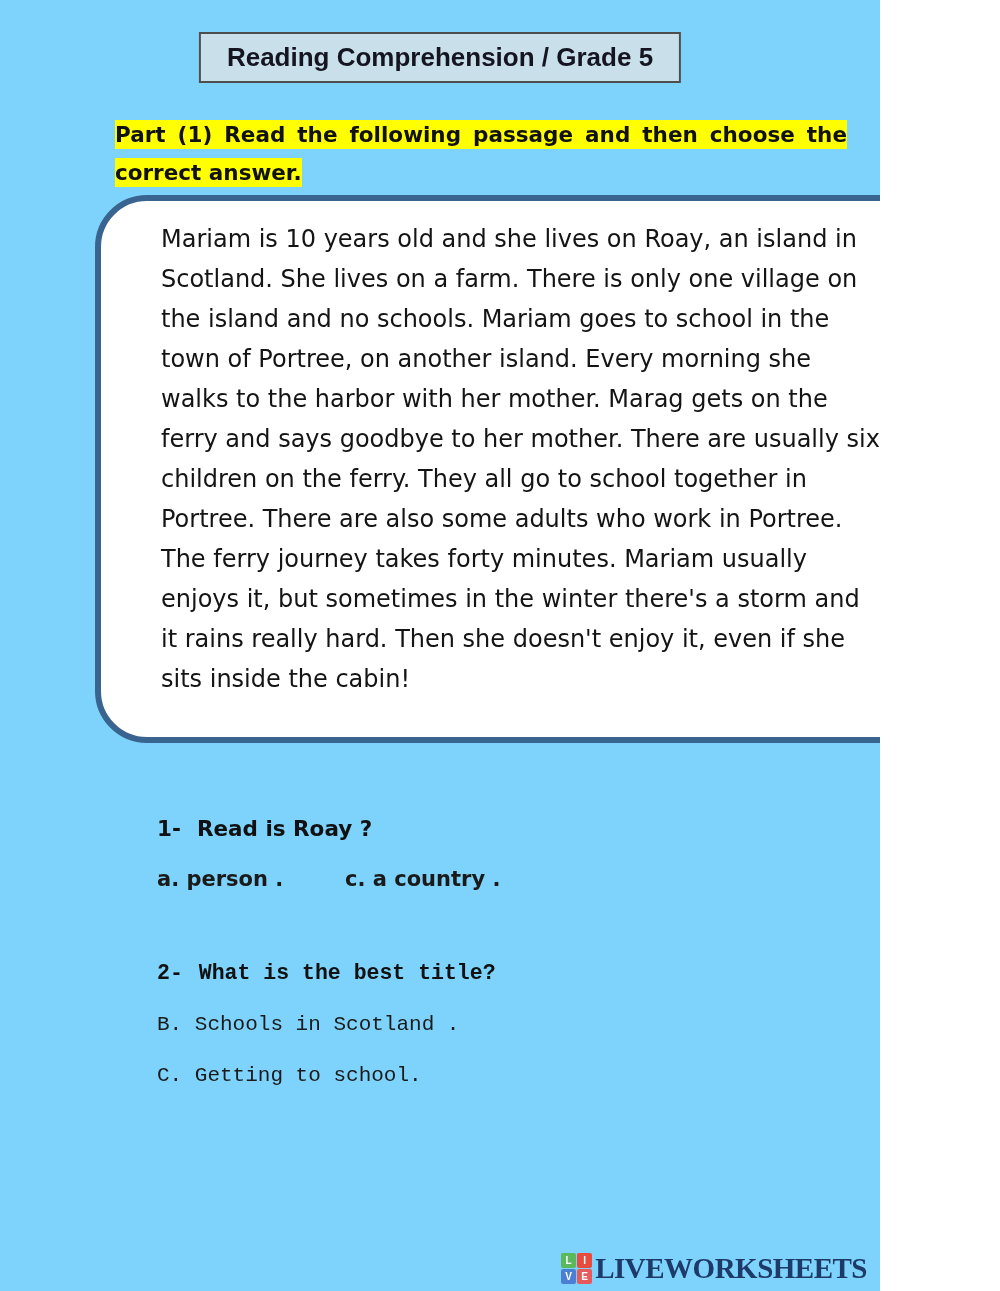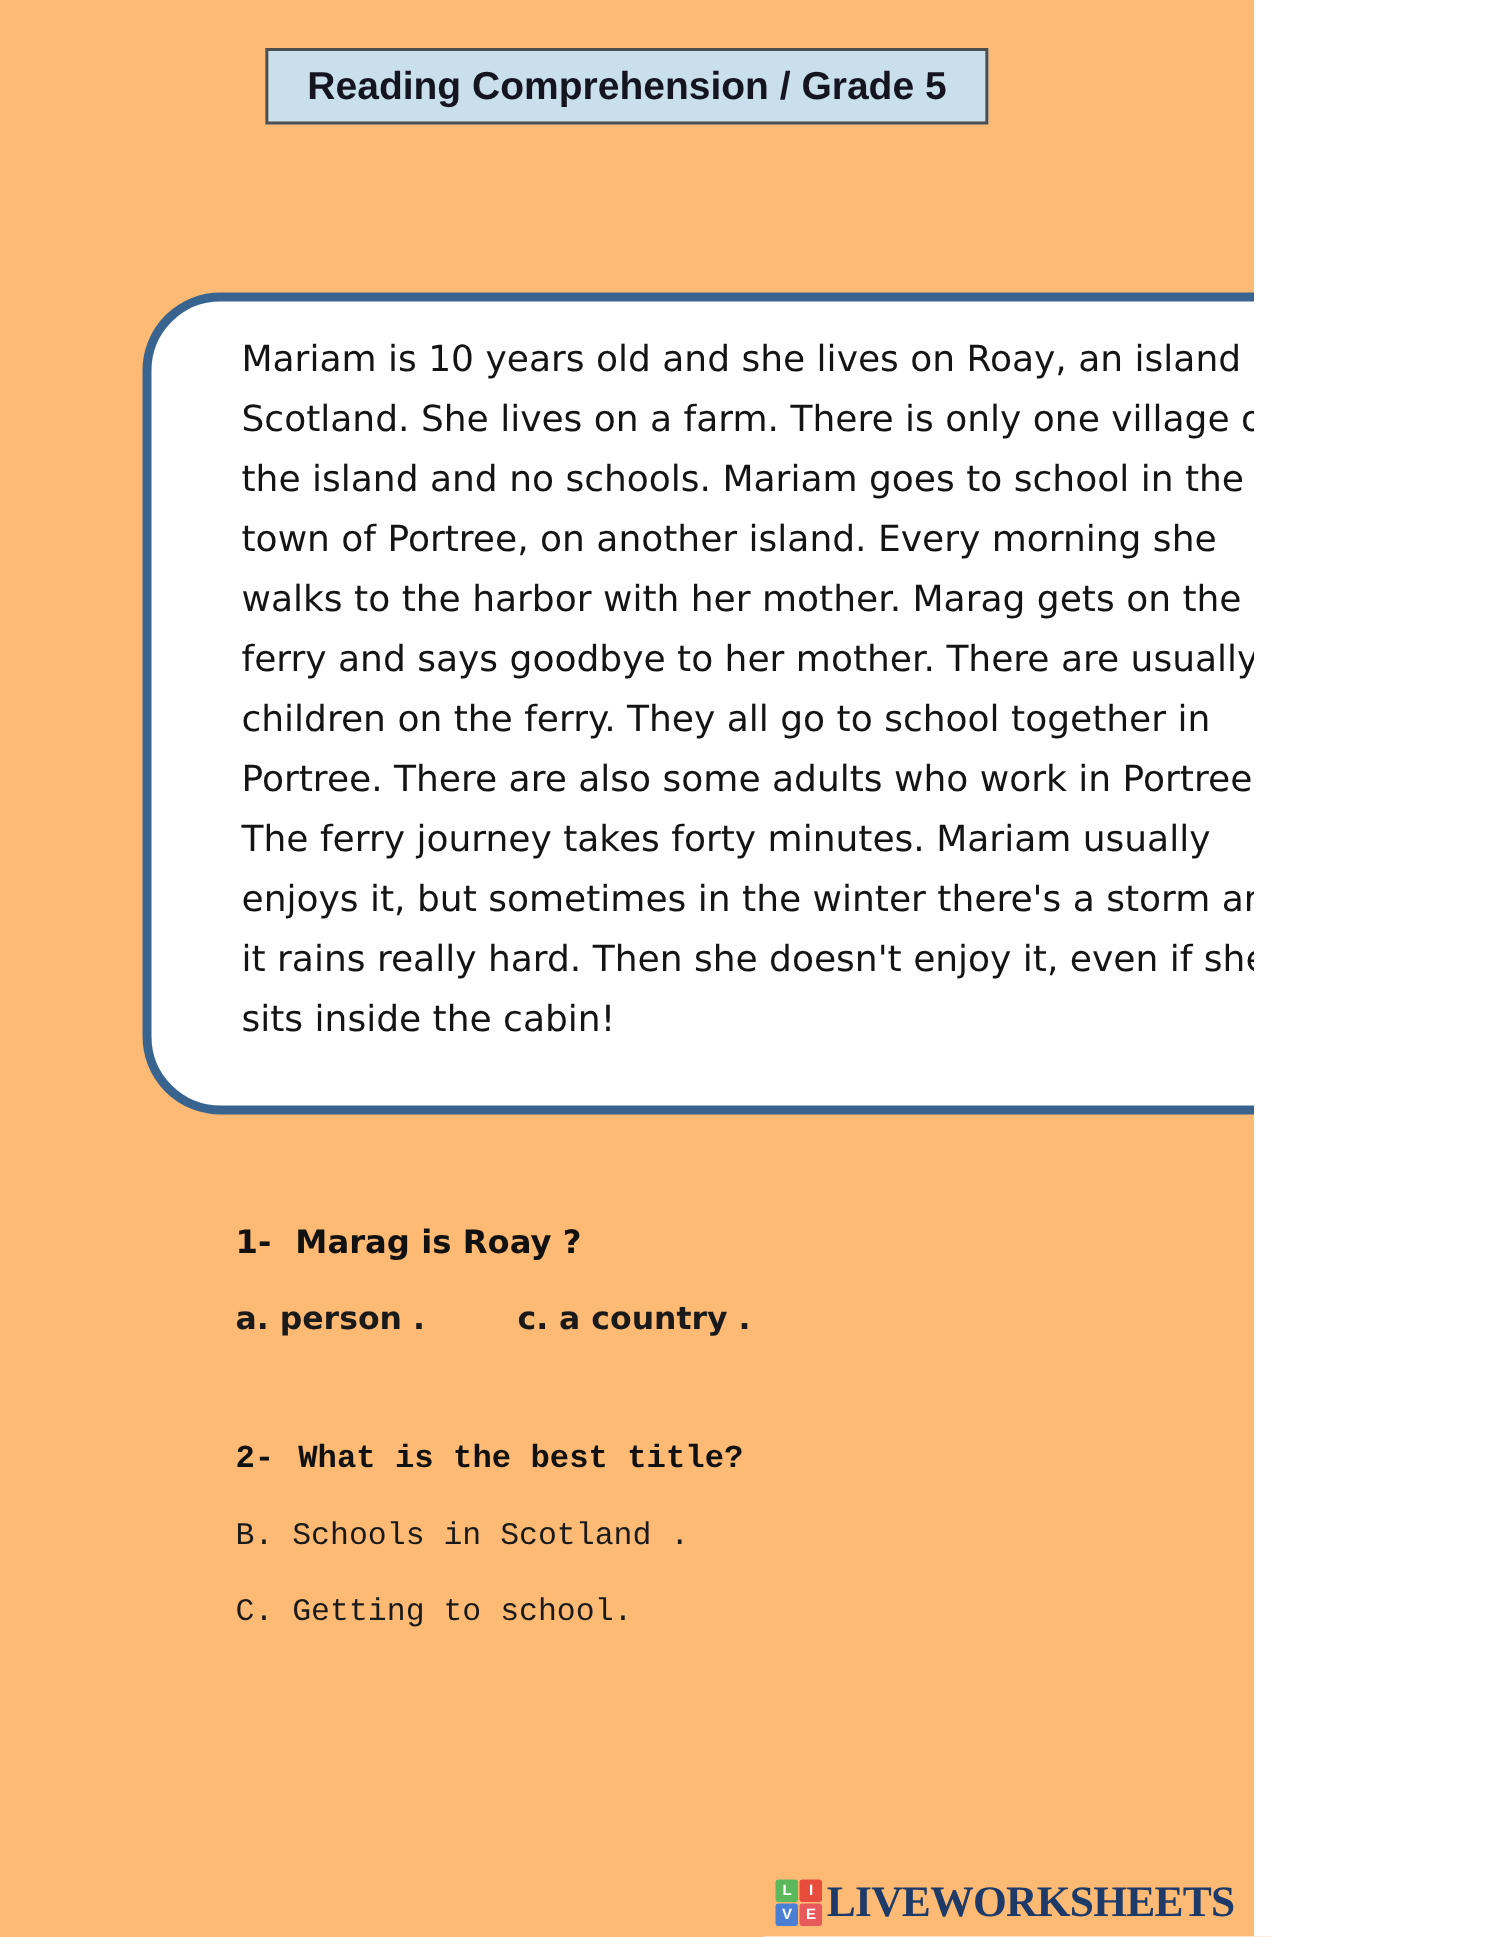--- a/index.html
+++ b/index.html
@@ -4,24 +4,25 @@
 <style>
   html, body {
     margin: 0;
     padding: 0;
     background: #ffffff;
   }
   .page {
     position: relative;
     width: 836px;
     height: 1291px;
-    background: #fdba74;
+    background: #7dd3fc;
     overflow: hidden;
     font-family: "DejaVu Sans", sans-serif;
     color: #1a1a1a;
+    padding-left: 44px;
   }
 
   
   .title-box {
     position: absolute;
     top: 32px;
     left: 50%;
     transform: translateX(-50%);
     background: #c9e0ea;
     border: 2px solid #4e4e4e;
@@ -139,30 +140,33 @@
 </style>
 </head>
 <body>
 
 <div class="page">
 
   <div class="title-box">
     <span>Reading Comprehension / Grade 5</span>
   </div>
 
+  <p class="part-instruction">
+    <span class="hl">Part (1) Read the following passage and then choose the correct answer.</span>
+  </p>
 
   <div class="passage-box">
     <p class="passage">Mariam is 10 years old and she lives on Roay, an island in Scotland. She lives on a farm. There is only one village on the island and no schools. Mariam goes to school in the town of Portree, on another island. Every morning she walks to the harbor with her mother. Marag gets on the ferry and says goodbye to her mother. There are usually six children on the ferry. They all go to school together in Portree. There are also some adults who work in Portree. The ferry journey takes forty minutes. Mariam usually enjoys it, but sometimes in the winter there's a storm and it rains really hard. Then she doesn't enjoy it, even if she sits inside the cabin!</p>
   </div>
 
   <div class="questions">
 
     <section class="question">
       <h3 class="q-head">
-        <span class="q-num">1-</span><span class="q-prompt">Marag is Roay ?</span>
+        <span class="q-num">1-</span><span class="q-prompt">Read is Roay ?</span>
       </h3>
       <div class="options-row">
         <span class="option">a. person .</span>
         <span class="option">c. a country .</span>
       </div>
     </section>
 
     <section class="question">
       <h3 class="q-head">
         <span class="q-num">2-</span><span class="q-prompt">What is the best title?</span>

